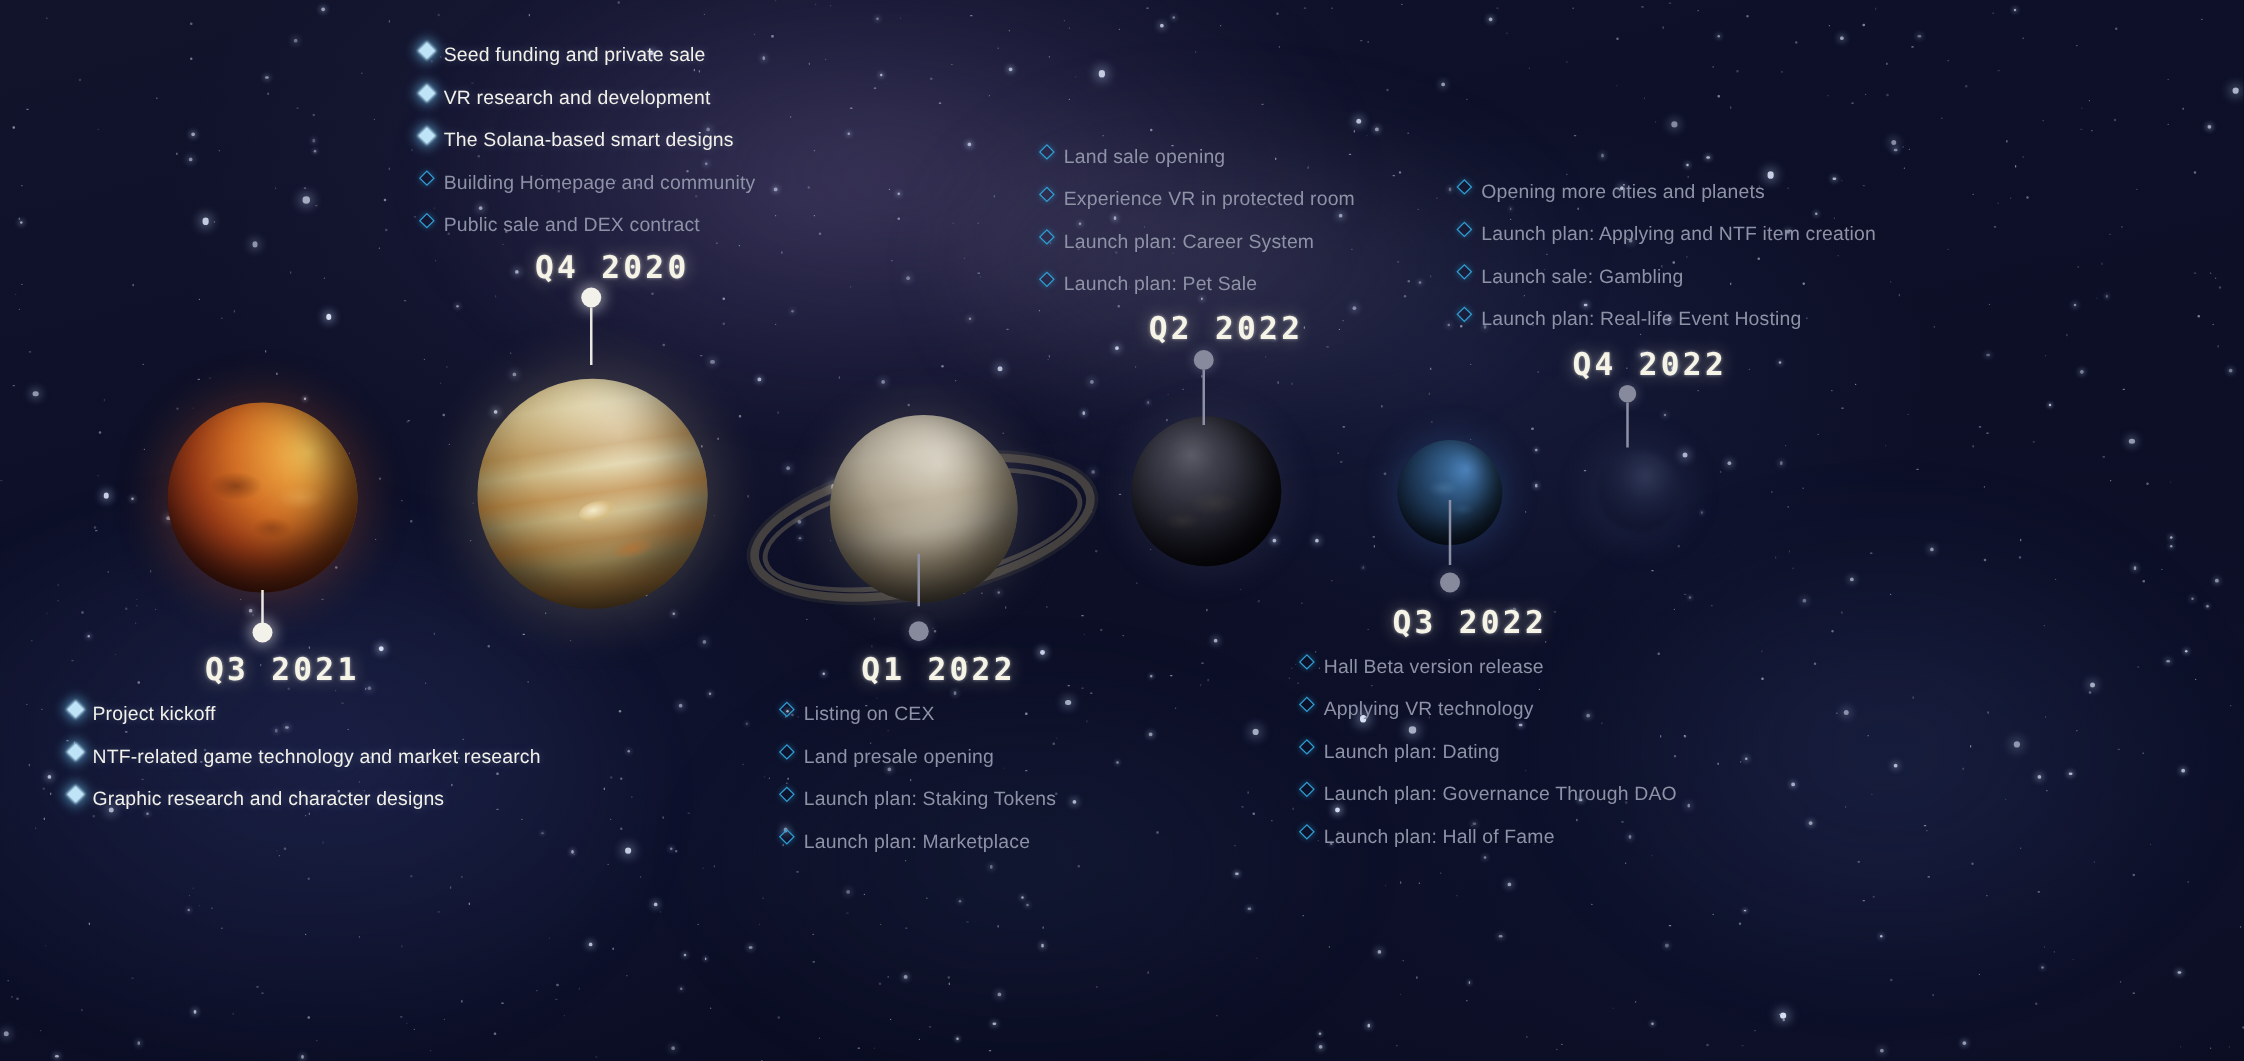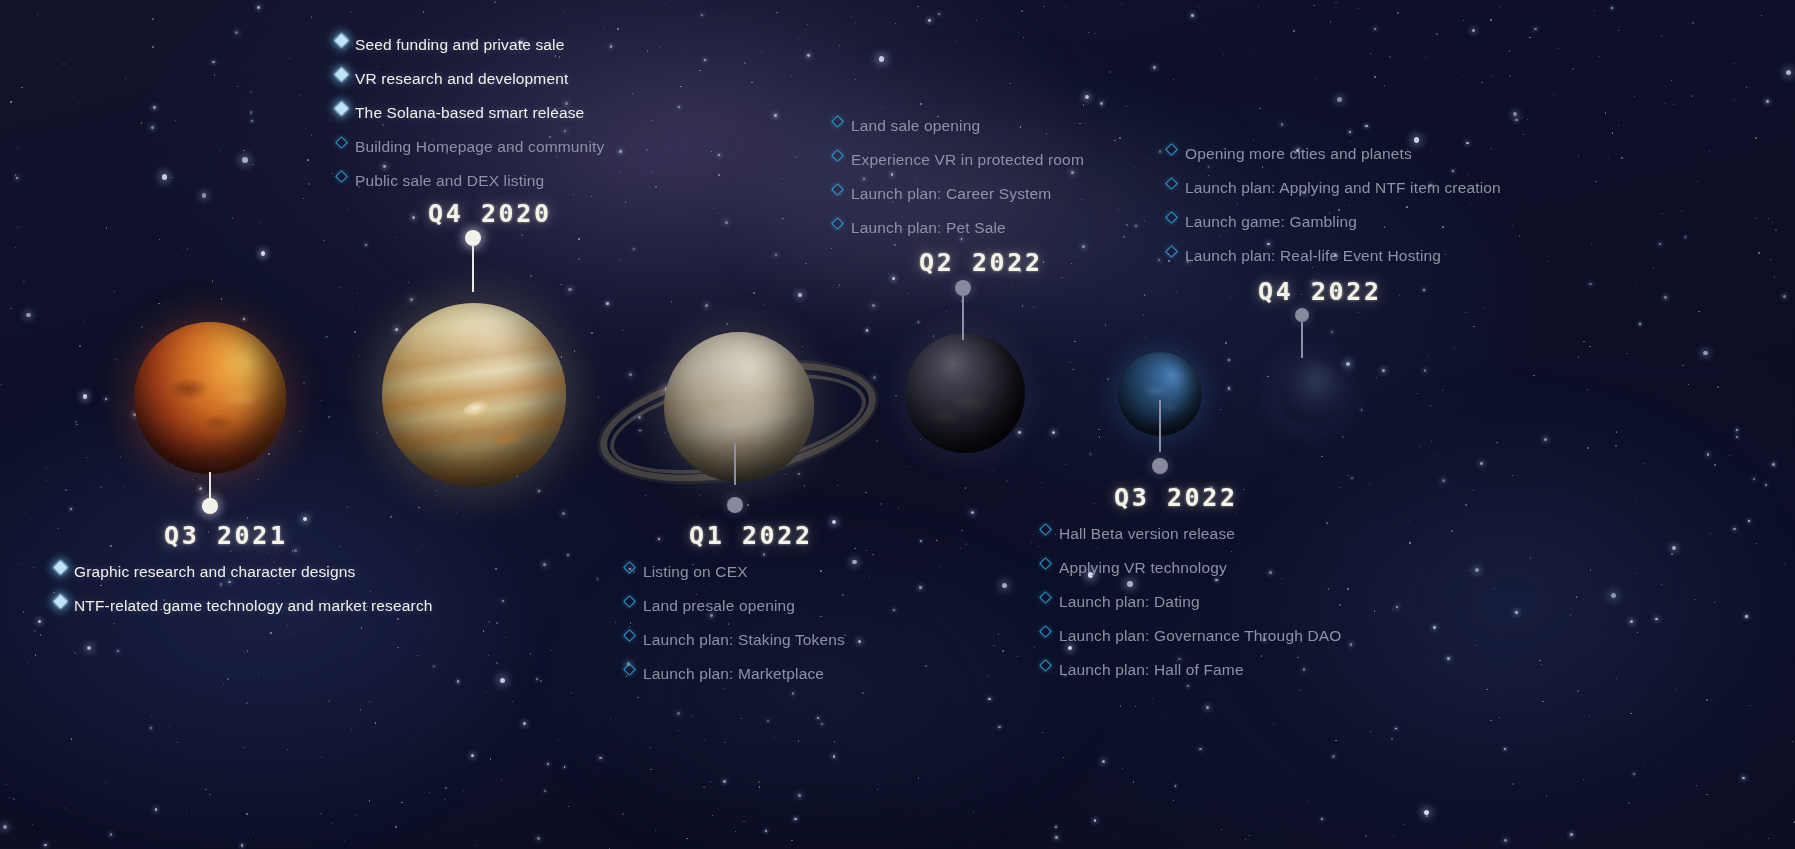--- a/index.html
+++ b/index.html
@@ -1197,29 +1197,29 @@
     <div class="item done">
       <span class="dia"></span>
       <span class="txt">Seed funding and private sale</span>
     </div>
     <div class="item done">
       <span class="dia"></span>
       <span class="txt">VR research and development</span>
     </div>
     <div class="item done">
       <span class="dia"></span>
-      <span class="txt">The Solana-based smart release</span>
+      <span class="txt">The Solana-based smart designs</span>
     </div>
     <div class="item todo">
       <span class="dia"></span>
       <span class="txt">Building Homepage and community</span>
     </div>
     <div class="item todo">
       <span class="dia"></span>
-      <span class="txt">Public sale and DEX listing</span>
+      <span class="txt">Public sale and DEX contract</span>
     </div>
   </div>
   <div class="qhead" id="head-q4-2021" style="left:428px; top:199px;">Q4 2020</div>
   <div class="marker">
     <div class="mdot" style="left:465px; top:230px;"></div>
     <div class="mline" style="left:472px; top:246px; height:46px;"></div>
   </div>
 
   <div class="items gap-xl" id="list-q2-2022" style="left:833px; top:117px;">
     <div class="item todo">
@@ -1249,46 +1249,50 @@
     <div class="item todo">
       <span class="dia"></span>
       <span class="txt">Opening more cities and planets</span>
     </div>
     <div class="item todo">
       <span class="dia"></span>
       <span class="txt">Launch plan: Applying and NTF item creation</span>
     </div>
     <div class="item todo">
       <span class="dia"></span>
-      <span class="txt">Launch game: Gambling</span>
+      <span class="txt">Launch sale: Gambling</span>
     </div>
     <div class="item todo">
       <span class="dia"></span>
       <span class="txt">Launch plan: Real-life Event Hosting</span>
     </div>
   </div>
   <div class="qhead" id="head-q4-2022" style="left:1258px; top:277px;">Q4 2022</div>
   <div class="marker">
     <div class="mdot dim" style="left:1295px; top:308px; width:14px; height:14px;"></div>
     <div class="mline dim" style="left:1301px; top:322px; height:36px;"></div>
   </div>
 
   <div class="marker">
     <div class="mline" style="left:209px; top:472px; height:32px;"></div>
     <div class="mdot" style="left:202px; top:498px;"></div>
   </div>
   <div class="qhead" id="head-q3-2021" style="left:164px; top:521px;">Q3 2021</div>
   <div class="items gap-xl" id="list-q3-2021" style="left:56px; top:563px;">
     <div class="item done">
       <span class="dia"></span>
+      <span class="txt">Project kickoff</span>
+    </div>
+    <div class="item done">
+      <span class="dia"></span>
+      <span class="txt">NTF-related game technology and market research</span>
+    </div>
+    <div class="item done">
+      <span class="dia"></span>
       <span class="txt">Graphic research and character designs</span>
-    </div>
-    <div class="item done">
-      <span class="dia"></span>
-      <span class="txt">NTF-related game technology and market research</span>
     </div>
   </div>
 
   <div class="marker">
     <div class="mline dim" style="left:734px; top:443px; height:42px;"></div>
     <div class="mdot dim" style="left:727px; top:497px;"></div>
   </div>
   <div class="qhead" id="head-q1-2022" style="left:689px; top:521px;">Q1 2022</div>
   <div class="items gap-xl" id="list-q1-2022" style="left:625px; top:563px;">
     <div class="item todo">

